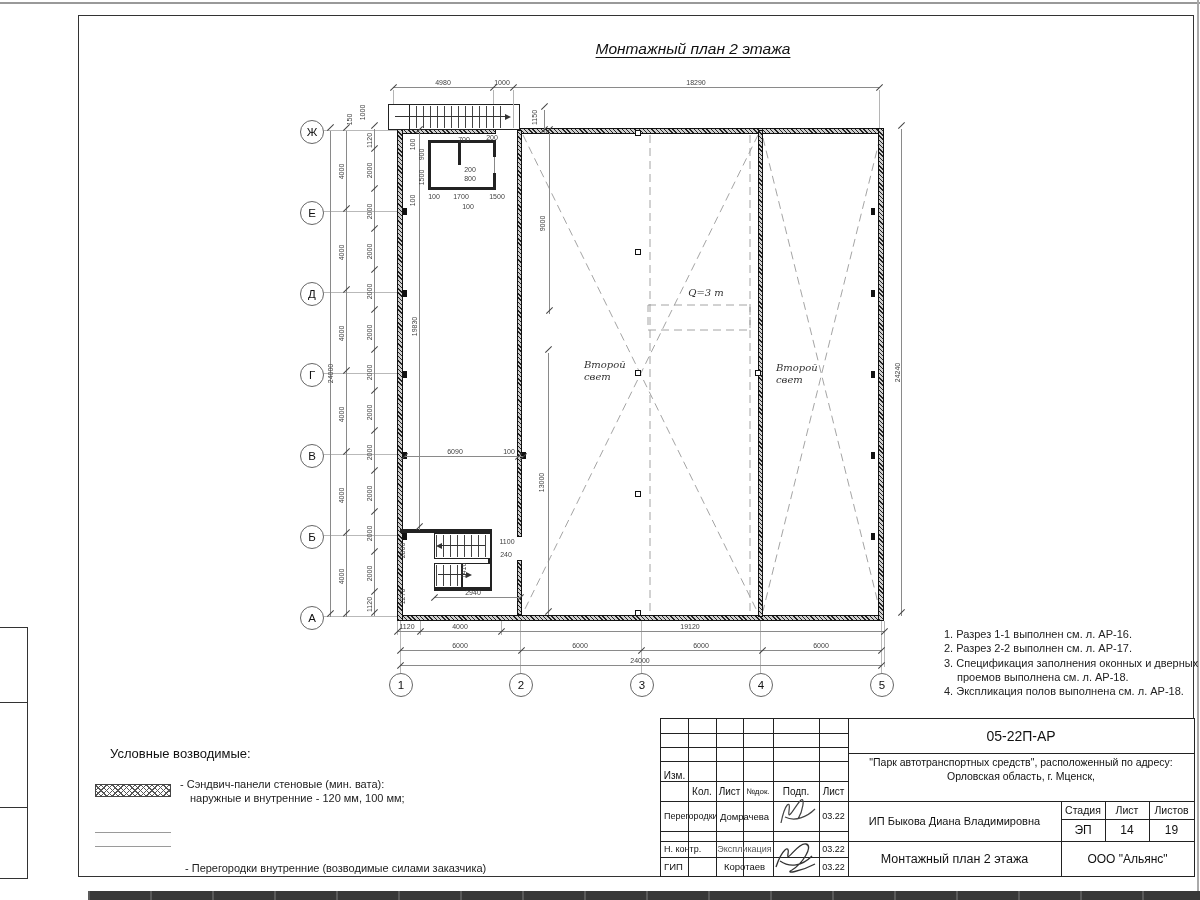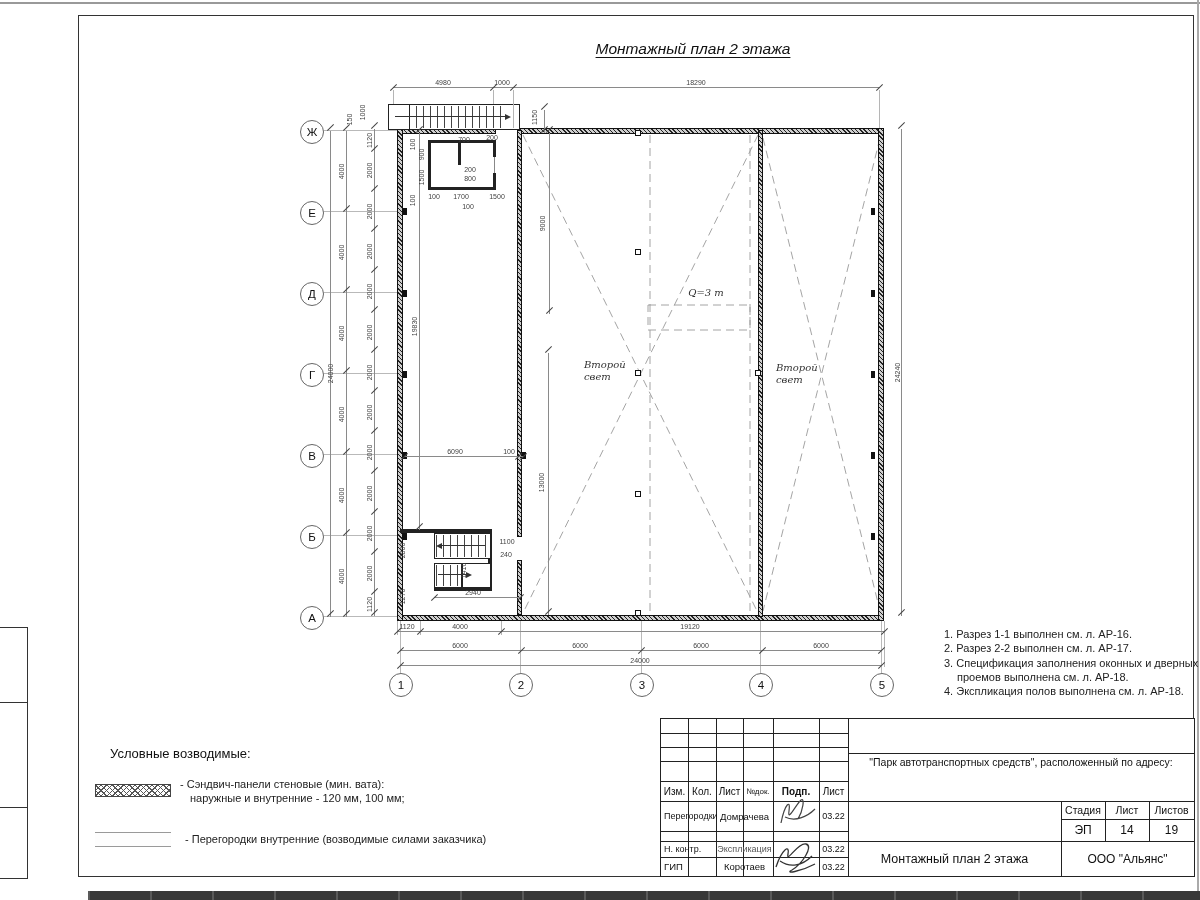--- a/index.html
+++ b/index.html
@@ -329,21 +329,21 @@
     <div>2. Разрез 2-2 выполнен см. л. АР-17.</div>
     <div>3. Спецификация заполнения оконных и дверных проемов выполнена см. л. АР-18.</div>
     <div>4. Экспликация полов выполнена см. л. АР-18.</div>
   </div>
 
   <div class="legend-title">Условные возводимые:</div>
   <div class="swatch-hatch"></div>
   <div class="legend-text" style="left:180px;top:778px;">- Сэндвич-панели стеновые (мин. вата):</div>
   <div class="legend-text" style="left:190px;top:792px;">наружные и внутренние - 120 мм, 100 мм;</div>
   <div class="swatch-plain"></div>
-  <div class="legend-text" style="left:185px;top:833px;">- Перегородки внутренние (возводимые силами заказчика)</div>
+  <div class="legend-text" style="left:185px;top:862px;">- Перегородки внутренние (возводимые силами заказчика)</div>
 
   <div class="tb">
 
     <div class="vl" style="left:27px;height:157px;"></div>
     <div class="vl" style="left:55px;height:157px;"></div>
     <div class="vl" style="left:82px;height:157px;"></div>
     <div class="vl" style="left:112px;height:157px;"></div>
     <div class="vl" style="left:158px;height:157px;"></div>
     <div class="vl" style="left:187px;height:157px;"></div>
     <div class="vl" style="left:400px;top:82px;height:75px;"></div>
@@ -354,45 +354,48 @@
     <div class="hl" style="left:0;top:28px;width:187px;"></div>
     <div class="hl" style="left:0;top:42px;width:187px;"></div>
     <div class="hl" style="left:0;top:62px;width:187px;"></div>
     <div class="hl" style="left:0;top:82px;width:533px;"></div>
     <div class="hl" style="left:0;top:112px;width:187px;"></div>
     <div class="hl" style="left:0;top:122px;width:533px;"></div>
     <div class="hl" style="left:0;top:138px;width:187px;"></div>
     <div class="hl" style="left:187px;top:34px;width:346px;"></div>
     <div class="hl" style="left:400px;top:100px;width:133px;"></div>
 
-    <div class="cell" style="left:0;top:62px;width:27px;height:20px;font-size:10px;">Изм.</div>
+    <div class="cell" style="left:0;top:46px;width:27px;height:20px;font-size:10px;">Изм.</div>
     <div class="cell" style="left:27px;top:62px;width:28px;height:20px;font-size:10px;">Кол.</div>
     <div class="cell" style="left:55px;top:62px;width:27px;height:20px;font-size:10px;">Лист</div>
     <div class="cell" style="left:82px;top:62px;width:30px;height:20px;font-size:8px;">№док.</div>
-    <div class="cell" style="left:112px;top:62px;width:46px;height:20px;font-size:10px;font-weight:bold;">Подп.</div>
+    <div class="cell" style="left:112px;top:62px;width:46px;height:20px;font-size:10px;">Подп.</div>
     <div class="cell" style="left:158px;top:62px;width:29px;height:20px;font-size:10px;">Лист</div>
 
     <div class="cell" style="left:1px;top:82px;width:54px;height:30px;font-size:9px;justify-content:flex-start;padding-left:2px;">Перегородки</div>
     <div class="cell" style="left:55px;top:82px;width:57px;height:30px;font-size:9.5px;">Домрачева</div>
     <div class="cell" style="left:158px;top:82px;width:29px;height:30px;font-size:9px;">03.22</div>
     <div class="cell" style="left:1px;top:122px;width:54px;height:16px;font-size:9px;justify-content:flex-start;padding-left:2px;">Н. контр.</div>
     <div class="cell" style="left:55px;top:122px;width:57px;height:16px;font-size:9px;color:#555;">Экспликация</div>
     <div class="cell" style="left:158px;top:122px;width:29px;height:16px;font-size:9px;">03.22</div>
     <div class="cell" style="left:1px;top:138px;width:54px;height:19px;font-size:9.5px;justify-content:flex-start;padding-left:2px;">ГИП</div>
     <div class="cell" style="left:55px;top:138px;width:57px;height:19px;font-size:9.5px;">Коротаев</div>
     <div class="cell" style="left:158px;top:138px;width:29px;height:19px;font-size:9px;">03.22</div>
 
     <svg class="sig" style="left:112px;top:76px;" width="46" height="38" viewBox="0 0 46 38">
       <path d="M8,28 C12,8 18,4 16,16 C14,28 24,8 28,5 C32,2 30,16 25,24 M12,22 C22,27 34,22 42,14" stroke="#444" stroke-width="1.2" fill="none"></path>
     </svg>
     <svg class="sig" style="left:110px;top:118px;" width="50" height="40" viewBox="0 0 50 40">
       <path d="M5,30 C11,12 19,7 17,17 C15,27 27,5 35,7 C43,9 31,27 21,33 C13,37 29,35 44,27 M9,24 C19,31 31,29 41,19" stroke="#333" stroke-width="1.3" fill="none"></path>
     </svg>
 
+    <div class="cell" style="left:187px;top:0;width:346px;height:34px;font-size:14px;">05-22П-АР</div>
     <div class="cell" style="left:191px;top:36px;width:338px;height:14px;font-size:10.5px;">"Парк автотранспортных средств",  расположенный по адресу:</div>
+    <div class="cell" style="left:191px;top:50px;width:338px;height:14px;font-size:10.5px;">Орловская область, г. Мценск,</div>
+    <div class="cell" style="left:187px;top:82px;width:213px;height:40px;font-size:11px;">ИП Быкова Диана Владимировна</div>
     <div class="cell" style="left:187px;top:122px;width:213px;height:35px;font-size:12.5px;">Монтажный план 2 этажа</div>
     <div class="cell" style="left:400px;top:82px;width:44px;height:18px;font-size:10.5px;">Стадия</div>
     <div class="cell" style="left:444px;top:82px;width:44px;height:18px;font-size:10.5px;">Лист</div>
     <div class="cell" style="left:488px;top:82px;width:45px;height:18px;font-size:10.5px;">Листов</div>
     <div class="cell" style="left:400px;top:100px;width:44px;height:22px;font-size:12px;">ЭП</div>
     <div class="cell" style="left:444px;top:100px;width:44px;height:22px;font-size:12px;">14</div>
     <div class="cell" style="left:488px;top:100px;width:45px;height:22px;font-size:12px;">19</div>
     <div class="cell" style="left:400px;top:122px;width:133px;height:35px;font-size:12px;">ООО "Альянс"</div>
   </div>
 

